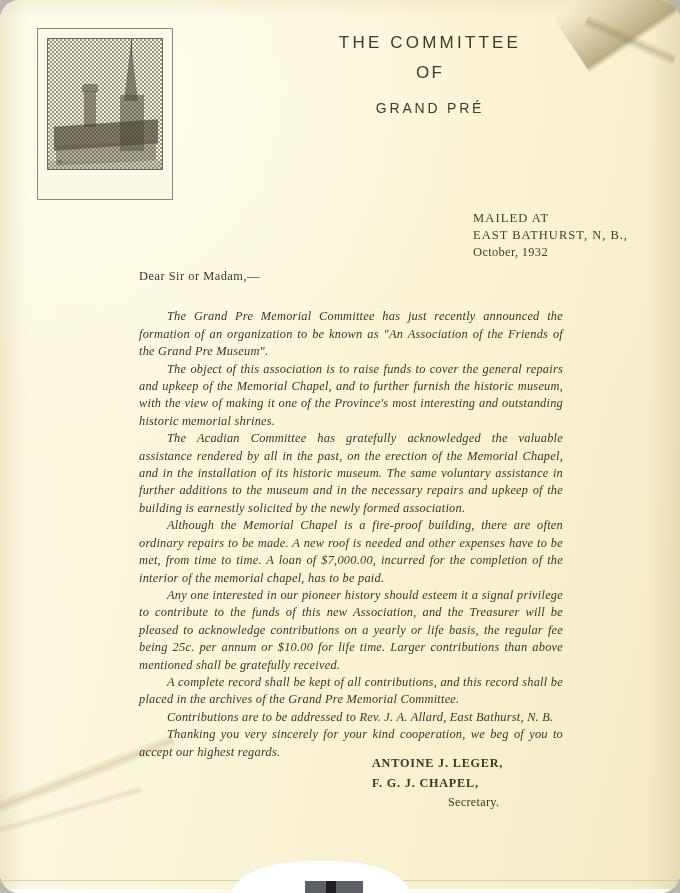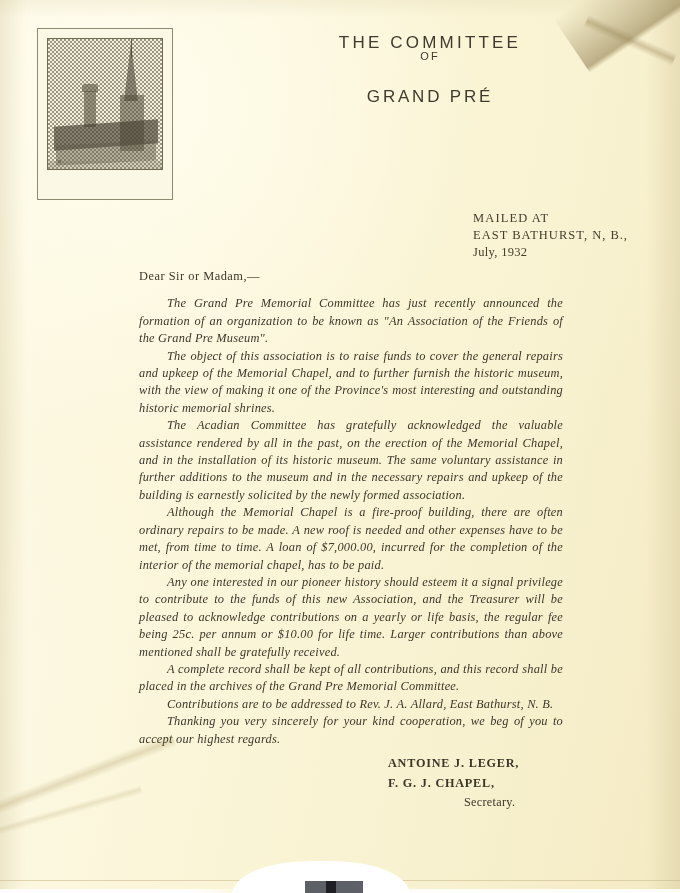--- a/index.html
+++ b/index.html
@@ -9,20 +9,21 @@
     background: #b8b8b0;
   }
   .page {
     position: relative;
     width: 680px;
     height: 893px;
     overflow: hidden;
     background: #fbf6dc;
     font-family: "Liberation Serif", serif;
     color: #3a352a;
+    border-radius: 20px;
   }
   
   .paper-tint {
     position: absolute;
     inset: 0;
     background:
       radial-gradient(115% 85% at 18% 12%, rgba(255,253,238,0.95) 0%, rgba(252,246,216,0.35) 45%, rgba(245,236,195,0.0) 75%),
       linear-gradient(103deg, #fdfaea 0%, #fbf6da 38%, #f8f1cf 72%, #f4ebc4 100%);
     pointer-events: none;
   }
@@ -224,28 +225,29 @@
     margin-top: 13px;
     line-height: 1;
   }
   .lh-chapel {
     font-size: 26px;
     letter-spacing: 3.4px;
     margin-top: 14px;
     line-height: 1;
   }
   .lh-of {
-    font-size: 11px;
+    font-size: 17px;
     letter-spacing: 2.2px;
+    margin-top: 13px;
     line-height: 1;
   }
   .lh-grandpre {
-    font-size: 17px;
+    font-size: 14px;
     letter-spacing: 2.8px;
-    margin-top: 26px;
+    margin-top: 20px;
     line-height: 1;
   }
 
   
   .mailing {
     position: absolute;
     right: 52px;
     top: 210px;
     text-align: left;
     font-family: "Liberation Serif", serif;
@@ -265,35 +267,35 @@
     top: 268px;
     width: 424px;
     font-family: "Liberation Serif", serif;
     font-size: 12.4px;
     line-height: 17.4px;
     color: #3c3729;
     text-align: justify;
     letter-spacing: 0.22px;
   }
   .salutation {
-    margin: 0 0 10px 0;
+    margin: 0 0 23px 0;
     text-align: left;
     letter-spacing: 0.5px;
   }
   .letter p.para {
     margin: 0;
     text-indent: 28px;
     font-style: italic;
   }
   .letter p.para + p.para { margin-top: 0; }
 
   
   .signatures {
     position: absolute;
-    left: 346px;
+    left: 330px;
     top: 754px;
     width: 240px;
     font-family: "Liberation Serif", serif;
     font-size: 12.2px;
     line-height: 19px;
     color: #3b3628;
   }
   .sig-name {
     font-weight: bold;
     letter-spacing: 0.8px;
@@ -391,21 +393,21 @@
 
   <div class="letterhead">
     <div class="lh-committee">THE COMMITTEE</div>
     <div class="lh-of">OF</div>
     <div class="lh-grandpre">GRAND PRÉ</div>
   </div>
 
   <div class="mailing">
     <div class="m-line1">MAILED AT</div>
     <div class="m-line2">EAST BATHURST, N, B.,</div>
-    <div class="m-line3">July, 1932</div>
+    <div class="m-line3">October, 1932</div>
   </div>
 
   <div class="letter">
     <p class="salutation">Dear Sir or Madam,—</p>
     <p class="para">The Grand Pre Memorial Committee has just recently announced the formation of an organization to be known as "An Association of the Friends of the Grand Pre Museum".</p>
     <p class="para">The object of this association is to raise funds to cover the general repairs and upkeep of the Memorial Chapel, and to further furnish the historic museum, with the view of making it one of the Province's most interesting and outstanding historic memorial shrines.</p>
     <p class="para">The Acadian Committee has gratefully acknowledged the valuable assistance rendered by all in the past, on the erection of the Memorial Chapel, and in the installation of its historic museum.  The same voluntary assistance in further additions to the museum and in the necessary repairs and upkeep of the building is earnestly solicited by the newly formed association.</p>
     <p class="para">Although the Memorial Chapel is a fire-proof building, there are often ordinary repairs to be made.  A new roof is needed and other expenses have to be met, from time to time.  A loan of $7,000.00, incurred for the completion of the interior of the memorial chapel, has to be paid.</p>
     <p class="para">Any one interested in our pioneer history should esteem it a signal privilege to contribute to the funds of this new Association, and the Treasurer will be pleased to acknowledge contributions on a yearly or life basis, the regular fee being 25c. per annum or $10.00 for life time. Larger contributions than above mentioned shall be gratefully received.</p>
     <p class="para">A complete record shall be kept of all contributions, and this record shall be placed in the archives of the Grand Pre Memorial Committee.</p>

